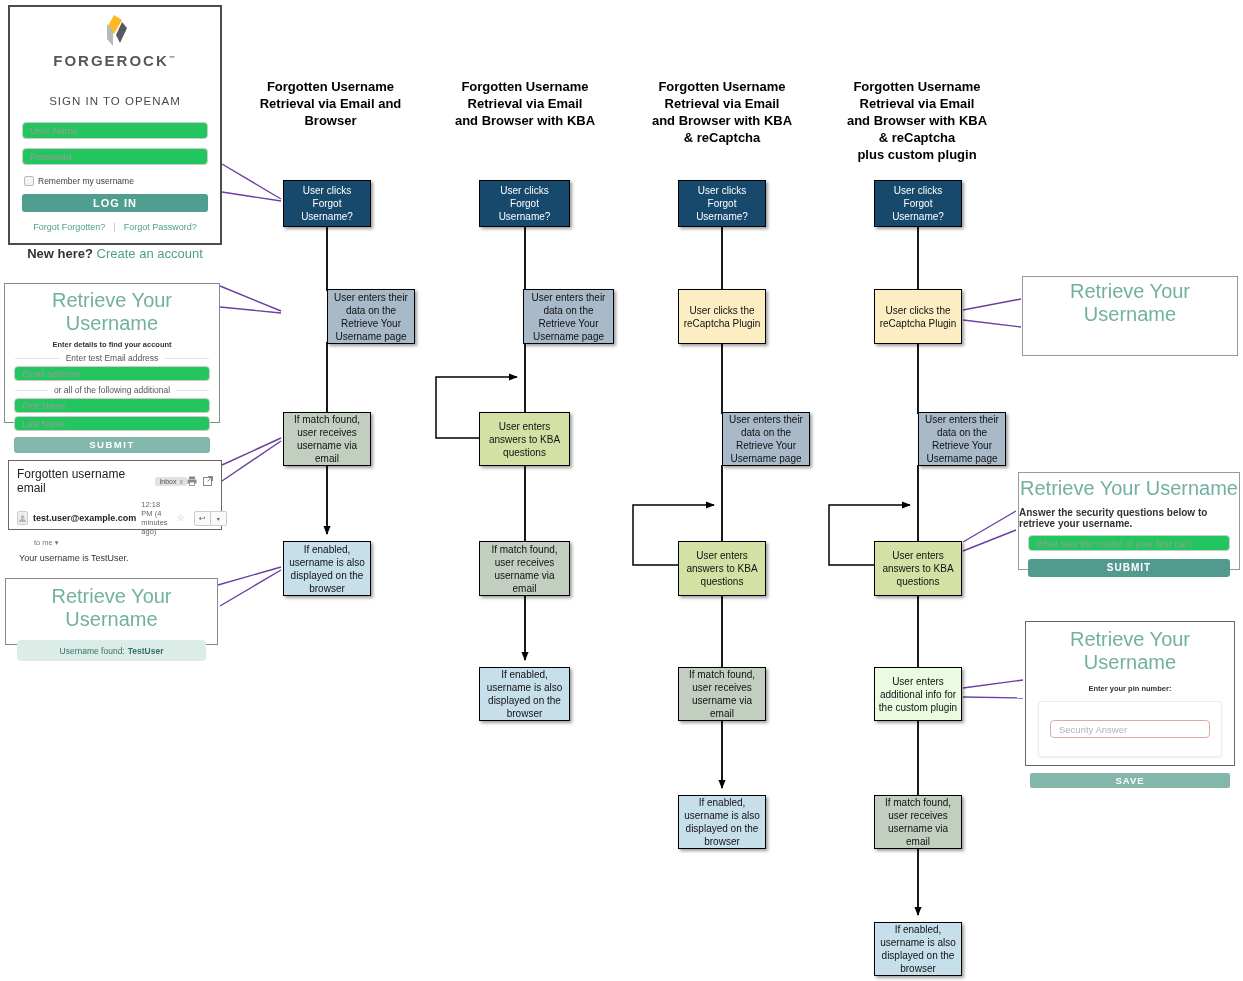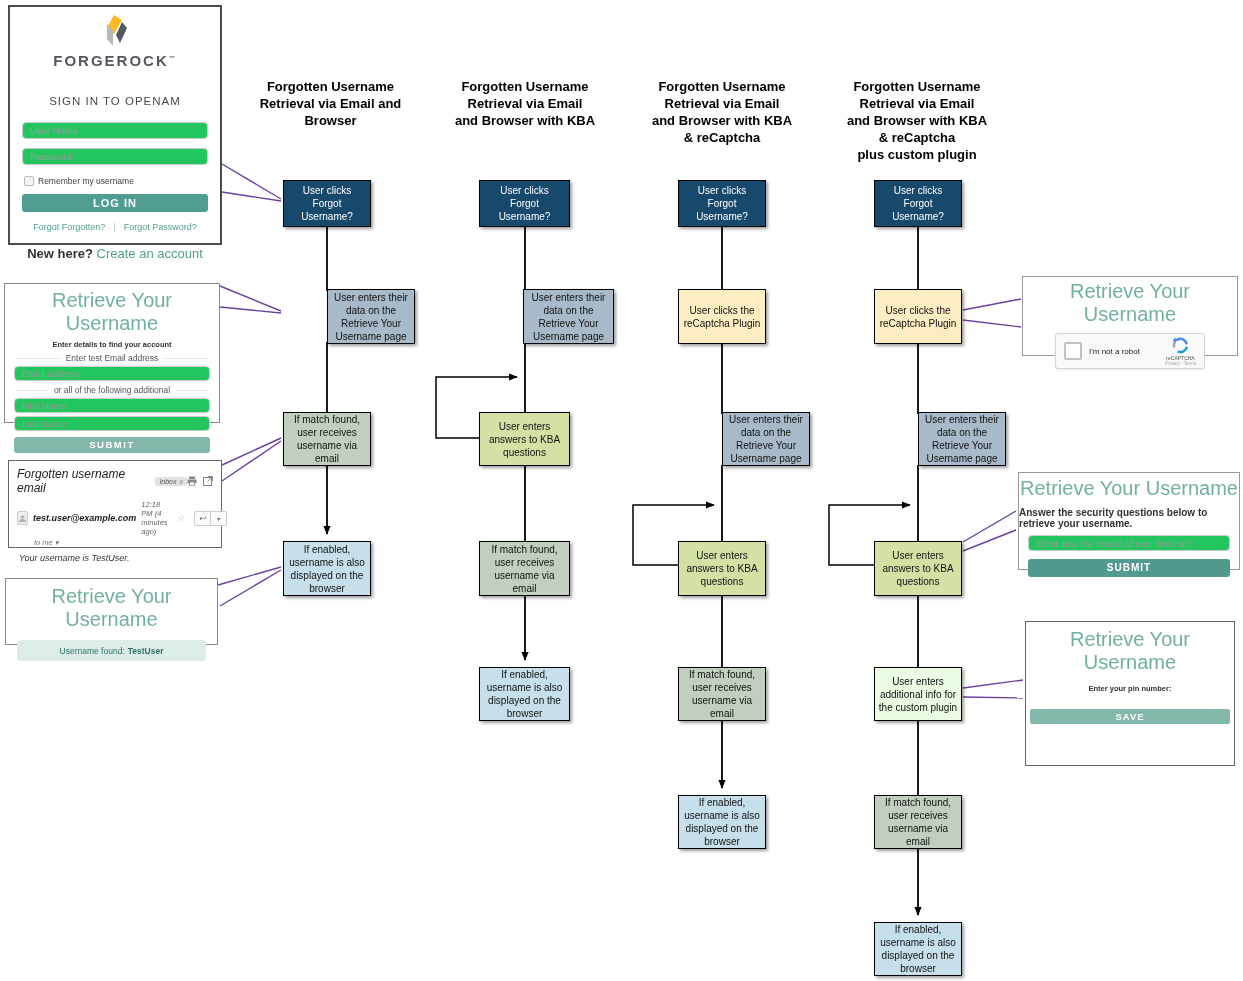--- a/index.html
+++ b/index.html
@@ -52,21 +52,21 @@
   .rform{left:4px;top:283px;width:216px;height:140px;border:1.5px solid #8a8a8a;}
   .rform .teal-title{font-size:20px;margin-top:5px;}
   .rform .sub{font-size:7.5px;font-weight:700;color:#333;text-align:center;margin-top:5px;}
   .hr-label{display:flex;align-items:center;gap:6px;font-size:8.5px;color:#555;margin:4px 10px 0;}
   .hr-label::before,.hr-label::after{content:"";flex:1;border-top:1px solid #e4e4e4;}
   .rform .f-input{width:196px;height:15px;margin:3px auto 0;font-size:9px;}
   .submit-btn{width:196px;height:16px;line-height:16px;margin:6px auto 0;background:#83b7ab;
               font-size:9.5px;letter-spacing:1.5px;}
 
   
-  .emailshot{left:8px;top:460px;width:214px;height:88px;border:1.5px solid #666;padding:6px 8px;font-style:italic;}
+  .emailshot{left:8px;top:460px;width:214px;height:70px;border:1.5px solid #666;padding:6px 8px;}
   .subj-row{display:flex;align-items:center;}
   .subject{font-size:12px;color:#222;}
   .chip{background:#e2e2e2;border-radius:2px;font-size:7px;color:#555;padding:1px 4px;margin-left:6px;}
   .chip .x{margin-left:3px;color:#888;}
   .subj-icons{margin-left:auto;display:flex;gap:6px;align-items:center;}
   .sender-row{display:flex;align-items:center;margin-top:5px;gap:5px;}
   .avatar{width:12px;height:12px;border:1px solid #ccc;border-radius:2px;background:#eee;
           display:flex;align-items:center;justify-content:center;}
   .sender{font-size:9px;font-weight:700;color:#222;}
   .time{font-size:7.5px;color:#666;margin-left:auto;}
@@ -360,44 +360,31 @@
   <div class="shot found">
     <div class="teal-title">Retrieve Your Username</div>
     <div class="alert">
       <span>Username found:</span>
         <b>TestUser</b>
     </div>
   </div>
 
   <div class="shot recap">
     <div class="teal-title">Retrieve Your Username</div>
-    <div class="recap-widget">
-      <span class="recap-cb"></span>
-      <span class="recap-label">I'm not a robot</span>
-      <span class="recap-logo">
-        <svg width="17" height="17" viewBox="0 0 24 24">
-          <g fill="none" stroke-width="3.4">
-            <path d="M5.5,5 A9,9 0 0 1 20.7,10.5" stroke="#4688f1"></path>
-            <path d="M20.9,13.8 A9,9 0 0 1 8,20.2" stroke="#1b9cd8"></path>
-            <path d="M3.2,14.5 A9,9 0 0 1 4.2,6.8" stroke="#9aa0a6"></path>
-          </g>
-          <polygon points="5.5,0.6 5.5,8.4 0.8,4.5" fill="#4688f1"></polygon>
-        </svg>
-        <span class="recap-name">reCAPTCHA</span>
-        <span class="recap-pt">Privacy - Terms</span>
-      </span>
-    </div>
   </div>
 
   <div class="shot kbashot">
     <div class="teal-title">Retrieve Your Username</div>
     <div class="instr">Answer the security questions below to retrieve your username.</div>
     <input class="f-input" readonly="" placeholder="What was the model of your first car?" style="">
     <div class="btn kba-submit">SUBMIT</div>
   </div>
 
   <div class="shot plugshot">
     <div class="teal-title">Retrieve Your Username</div>
     <div class="instr">Enter your pin number:</div>
+    <div class="plug-card">
+      <input class="plug-input" readonly="" placeholder="Security Answer" style="">
+    </div>
     <div class="btn save-btn">SAVE</div>
   </div>
 
 </div>
 
 </body></html>

